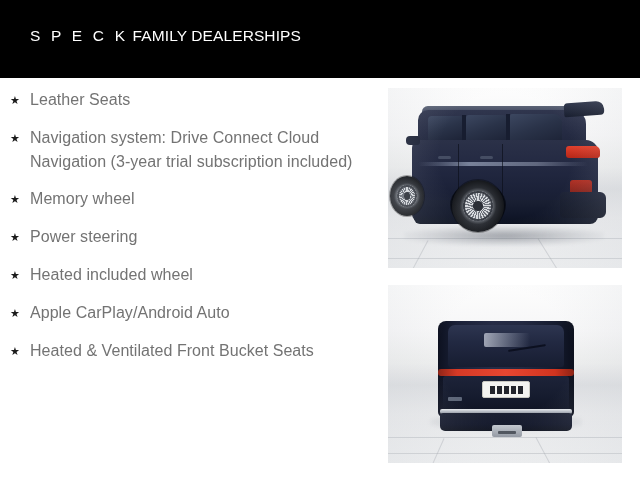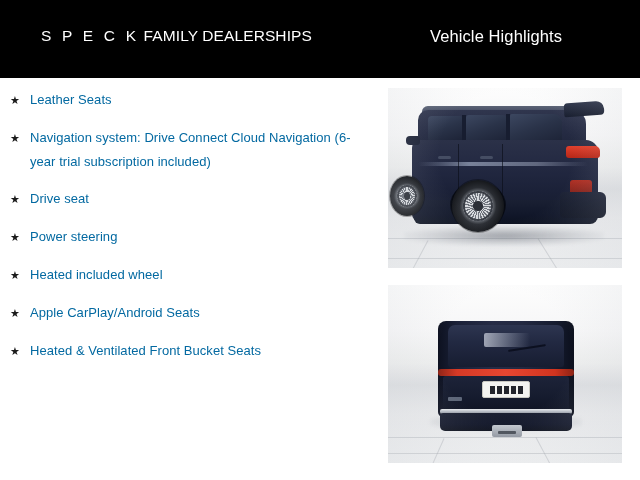--- a/index.html
+++ b/index.html
@@ -27,21 +27,20 @@
   }
   #brand-title {
     position: absolute;
     left: 30px;
     top: 27px;
     color: #ffffff;
     font-size: 15.5px;
     line-height: 18px;
     white-space: nowrap;
     font-weight: 400;
-    margin-left: 11px;
   }
   #brand-title .brand-mark {
     letter-spacing: 3.2px;
   }
   #brand-title .brand-rest {
     letter-spacing: 0.1px;
   }
   #slide-heading {
     position: absolute;
     left: 430px;
@@ -73,22 +72,22 @@
     flex: 0 0 auto;
     width: 20px;
     color: #1b1b1b;
     font-size: 11px;
     line-height: 24px;
     text-align: left;
     padding-left: 2px;
   }
   .feature-text {
     flex: 1 1 auto;
-    color: #0369a1;
-    font-size: 13px;
+    color: #737373;
+    font-size: 16px;
     line-height: 23.5px;
     letter-spacing: 0.05px;
     padding-right: 24px;
   }
 
   
   .photo-frame {
     position: absolute;
     left: 388px;
     width: 234px;
@@ -372,53 +371,52 @@
     inset: 0;
     background: radial-gradient(ellipse at 50% 38%, rgba(255,255,255,0) 40%, rgba(205,209,214,0.28) 100%);
     pointer-events: none;
   }
 </style>
 </head>
 <body>
 
 <div id="header-bar">
   <div id="brand-title"><span class="brand-mark">S P E C K</span> <span class="brand-rest">FAMILY DEALERSHIPS</span></div>
-  <div id="slide-heading">Vehicle Highlights</div>
 </div>
 
 <div id="feature-list">
 
   <div class="feature-item">
     <span class="feature-bullet">★</span>
     <span class="feature-text">Leather Seats</span>
   </div>
 
   <div class="feature-item">
     <span class="feature-bullet">★</span>
-    <span class="feature-text">Navigation system: Drive Connect Cloud Navigation (6-year trial subscription included)</span>
-  </div>
-
-  <div class="feature-item">
-    <span class="feature-bullet">★</span>
-    <span class="feature-text">Drive seat</span>
+    <span class="feature-text">Navigation system: Drive Connect Cloud Navigation (3-year trial subscription included)</span>
+  </div>
+
+  <div class="feature-item">
+    <span class="feature-bullet">★</span>
+    <span class="feature-text">Memory wheel</span>
   </div>
 
   <div class="feature-item">
     <span class="feature-bullet">★</span>
     <span class="feature-text">Power steering</span>
   </div>
 
   <div class="feature-item">
     <span class="feature-bullet">★</span>
     <span class="feature-text">Heated included wheel</span>
   </div>
 
   <div class="feature-item">
     <span class="feature-bullet">★</span>
-    <span class="feature-text">Apple CarPlay/Android Seats</span>
+    <span class="feature-text">Apple CarPlay/Android Auto</span>
   </div>
 
   <div class="feature-item">
     <span class="feature-bullet">★</span>
     <span class="feature-text">Heated &amp; Ventilated Front Bucket Seats</span>
   </div>
 
 </div>
 
 <div class="photo-frame" id="photo-rear-quarter">

